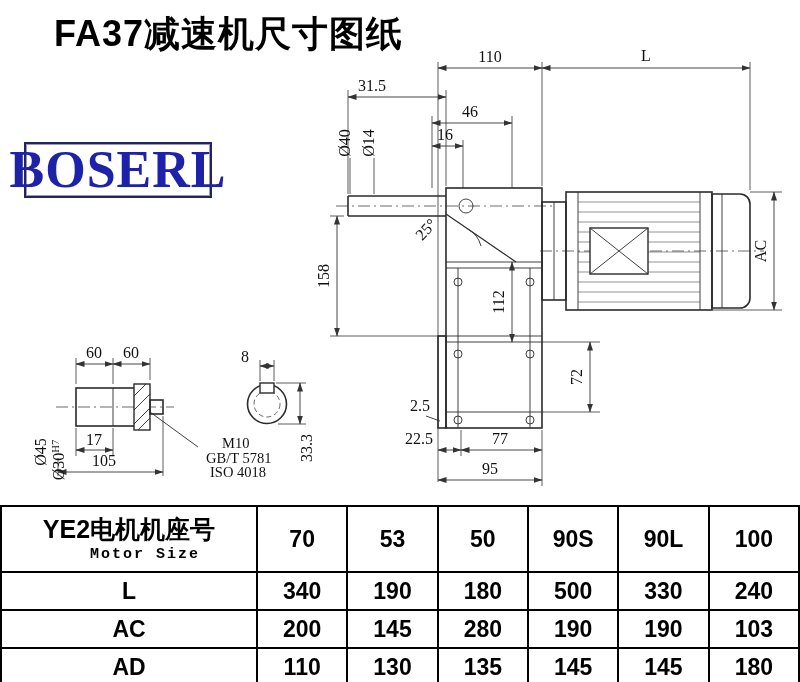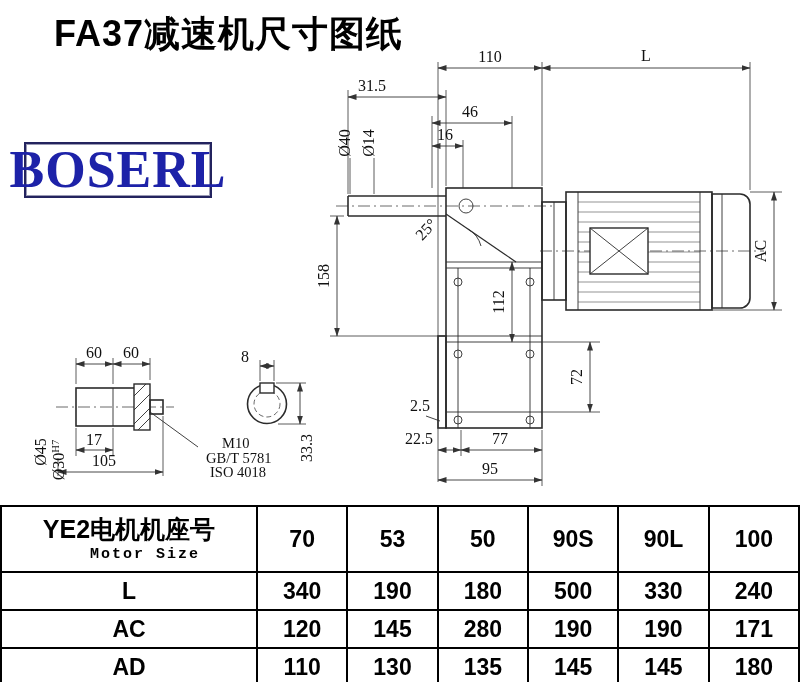--- a/index.html
+++ b/index.html
@@ -256,26 +256,26 @@
       <th>L</th>
       <td>340</td>
       <td>190</td>
       <td>180</td>
       <td>500</td>
       <td>330</td>
       <td>240</td>
     </tr>
     <tr class="r-data">
       <th>AC</th>
-      <td>120</td>
+      <td>200</td>
       <td>145</td>
       <td>280</td>
       <td>190</td>
       <td>190</td>
-      <td>171</td>
+      <td>103</td>
     </tr>
     <tr class="r-data">
       <th>AD</th>
       <td>110</td>
       <td>130</td>
       <td>135</td>
       <td>145</td>
       <td>145</td>
       <td>180</td>
     </tr>

